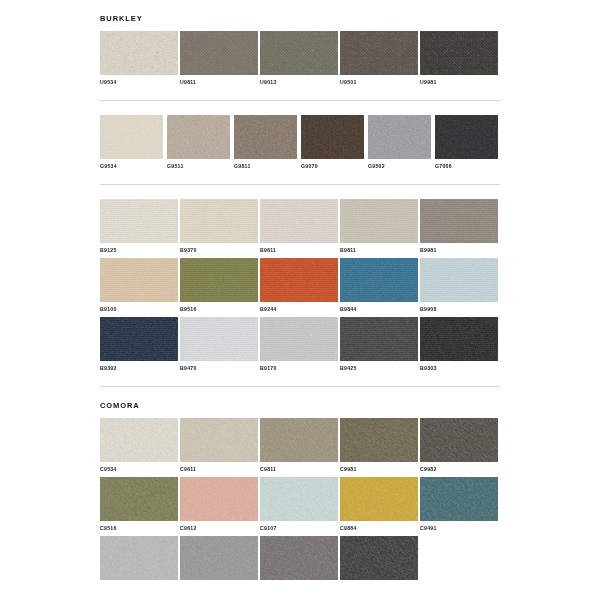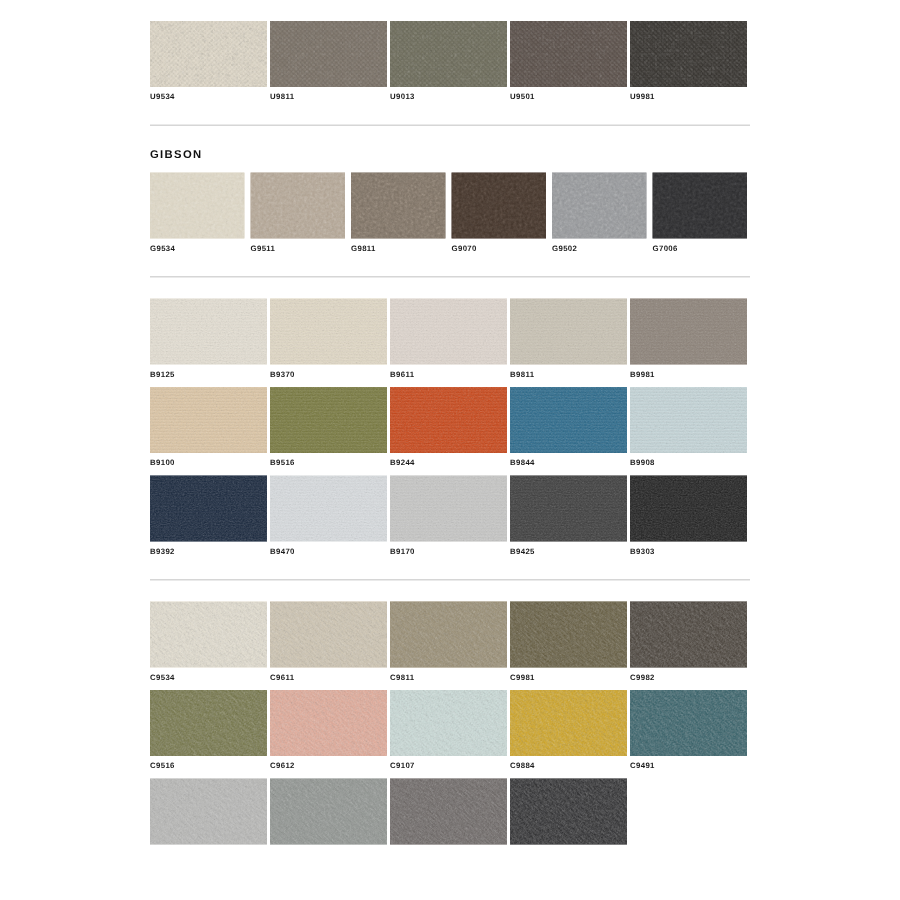--- a/index.html
+++ b/index.html
@@ -71,20 +71,21 @@
     line-height: 7px;
     white-space: nowrap;
   }
 </style>
 </head>
 <body>
 
 <div id="page">
   <div class="catalog">
       <div class="collection">
+        <div class="collection-title">BURKLEY</div>
         <div class="swatch-row">
           <div class="swatch-cell" style="width: 78px; margin-right: 2px;">
             <div class="swatch" style="width: 78px; height: 44px; background-color: rgb(222, 215, 200);">
               <svg class="grain" width="78" height="44" viewBox="0 0 78 44" preserveAspectRatio="none" xmlns="http://www.w3.org/2000/svg">
                 <defs>
                   <filter id="ftx1">
                     <feTurbulence type="turbulence" baseFrequency="0.42" numOctaves="3" seed="31"></feTurbulence>
                     <feColorMatrix type="saturate" values="0"></feColorMatrix>
                   </filter>
                   <pattern id="ptx1" width="3" height="3" patternUnits="userSpaceOnUse">
@@ -171,454 +172,454 @@
                     <path d="M0 0 L3 3" stroke="rgb(104,101,97)" stroke-width="1" opacity="0.30"></path>
                     <path d="M3 0 L0 3" stroke="rgb(44,41,37)" stroke-width="1" opacity="0.22"></path>
                   </pattern>
                 </defs>
                 <rect width="78" height="44" fill="#3a3733"></rect>
                 <rect width="78" height="44" fill="url(#ptx5)"></rect>
                 <rect width="78" height="44" filter="url(#ftx5)" opacity="0.30"></rect>
               </svg>
             </div>
             <div class="swatch-code">U9981</div>
-          </div>
-        </div>
-      </div>
-      <div class="divider" style="background: rgb(214, 214, 214);"></div>
-      <div class="collection">
-        <div class="collection-title">GIBSON</div>
-        <div class="swatch-row">
-          <div class="swatch-cell" style="width: 63px; margin-right: 4px;">
-            <div class="swatch" style="width: 63px; height: 44px; background-color: rgb(222, 215, 197);">
-              <svg class="grain" width="63" height="44" viewBox="0 0 63 44" preserveAspectRatio="none" xmlns="http://www.w3.org/2000/svg">
-                <defs>
-                  <filter id="ftx6">
-                    <feTurbulence type="fractalNoise" baseFrequency="0.55" numOctaves="3" seed="42"></feTurbulence>
-                    <feColorMatrix type="saturate" values="0"></feColorMatrix>
-                    <feComponentTransfer>
-                      <feFuncA type="linear" slope="0.55" intercept="0"></feFuncA>
-                    </feComponentTransfer>
-                  </filter>
-                </defs>
-                <rect width="63" height="44" fill="#ded7c5"></rect>
-                <rect width="63" height="44" filter="url(#ftx6)" opacity="0.55" style="mix-blend-mode:overlay"></rect>
-                <rect width="63" height="44" filter="url(#ftx6)" opacity="0.30"></rect>
-              </svg>
-            </div>
-            <div class="swatch-code">G9534</div>
-          </div>
-          <div class="swatch-cell" style="width: 63px; margin-right: 4px;">
-            <div class="swatch" style="width: 63px; height: 44px; background-color: rgb(179, 165, 148);">
-              <svg class="grain" width="63" height="44" viewBox="0 0 63 44" preserveAspectRatio="none" xmlns="http://www.w3.org/2000/svg">
-                <defs>
-                  <filter id="ftx7">
-                    <feTurbulence type="fractalNoise" baseFrequency="0.55" numOctaves="3" seed="49"></feTurbulence>
-                    <feColorMatrix type="saturate" values="0"></feColorMatrix>
-                    <feComponentTransfer>
-                      <feFuncA type="linear" slope="0.55" intercept="0"></feFuncA>
-                    </feComponentTransfer>
-                  </filter>
-                </defs>
-                <rect width="63" height="44" fill="#b3a594"></rect>
-                <rect width="63" height="44" filter="url(#ftx7)" opacity="0.55" style="mix-blend-mode:overlay"></rect>
-                <rect width="63" height="44" filter="url(#ftx7)" opacity="0.30"></rect>
-              </svg>
-            </div>
-            <div class="swatch-code">G9511</div>
-          </div>
-          <div class="swatch-cell" style="width: 63px; margin-right: 4px;">
-            <div class="swatch" style="width: 63px; height: 44px; background-color: rgb(125, 113, 100);">
-              <svg class="grain" width="63" height="44" viewBox="0 0 63 44" preserveAspectRatio="none" xmlns="http://www.w3.org/2000/svg">
-                <defs>
-                  <filter id="ftx8">
-                    <feTurbulence type="fractalNoise" baseFrequency="0.55" numOctaves="3" seed="56"></feTurbulence>
-                    <feColorMatrix type="saturate" values="0"></feColorMatrix>
-                    <feComponentTransfer>
-                      <feFuncA type="linear" slope="0.55" intercept="0"></feFuncA>
-                    </feComponentTransfer>
-                  </filter>
-                </defs>
-                <rect width="63" height="44" fill="#7d7164"></rect>
-                <rect width="63" height="44" filter="url(#ftx8)" opacity="0.55" style="mix-blend-mode:overlay"></rect>
-                <rect width="63" height="44" filter="url(#ftx8)" opacity="0.30"></rect>
-              </svg>
-            </div>
-            <div class="swatch-code">G9811</div>
-          </div>
-          <div class="swatch-cell" style="width: 63px; margin-right: 4px;">
-            <div class="swatch" style="width: 63px; height: 44px; background-color: rgb(67, 52, 42);">
-              <svg class="grain" width="63" height="44" viewBox="0 0 63 44" preserveAspectRatio="none" xmlns="http://www.w3.org/2000/svg">
-                <defs>
-                  <filter id="ftx9">
-                    <feTurbulence type="fractalNoise" baseFrequency="0.55" numOctaves="3" seed="63"></feTurbulence>
-                    <feColorMatrix type="saturate" values="0"></feColorMatrix>
-                    <feComponentTransfer>
-                      <feFuncA type="linear" slope="0.55" intercept="0"></feFuncA>
-                    </feComponentTransfer>
-                  </filter>
-                </defs>
-                <rect width="63" height="44" fill="#43342a"></rect>
-                <rect width="63" height="44" filter="url(#ftx9)" opacity="0.55" style="mix-blend-mode:overlay"></rect>
-                <rect width="63" height="44" filter="url(#ftx9)" opacity="0.30"></rect>
-              </svg>
-            </div>
-            <div class="swatch-code">G9070</div>
-          </div>
-          <div class="swatch-cell" style="width: 63px; margin-right: 4px;">
-            <div class="swatch" style="width: 63px; height: 44px; background-color: rgb(148, 150, 153);">
-              <svg class="grain" width="63" height="44" viewBox="0 0 63 44" preserveAspectRatio="none" xmlns="http://www.w3.org/2000/svg">
-                <defs>
-                  <filter id="ftx10">
-                    <feTurbulence type="fractalNoise" baseFrequency="0.55" numOctaves="3" seed="70"></feTurbulence>
-                    <feColorMatrix type="saturate" values="0"></feColorMatrix>
-                    <feComponentTransfer>
-                      <feFuncA type="linear" slope="0.55" intercept="0"></feFuncA>
-                    </feComponentTransfer>
-                  </filter>
-                </defs>
-                <rect width="63" height="44" fill="#949699"></rect>
-                <rect width="63" height="44" filter="url(#ftx10)" opacity="0.55" style="mix-blend-mode:overlay"></rect>
-                <rect width="63" height="44" filter="url(#ftx10)" opacity="0.30"></rect>
-              </svg>
-            </div>
-            <div class="swatch-code">G9502</div>
-          </div>
-          <div class="swatch-cell" style="width: 63px; margin-right: 0px;">
-            <div class="swatch" style="width: 63px; height: 44px; background-color: rgb(42, 42, 44);">
-              <svg class="grain" width="63" height="44" viewBox="0 0 63 44" preserveAspectRatio="none" xmlns="http://www.w3.org/2000/svg">
-                <defs>
-                  <filter id="ftx11">
-                    <feTurbulence type="fractalNoise" baseFrequency="0.55" numOctaves="3" seed="77"></feTurbulence>
-                    <feColorMatrix type="saturate" values="0"></feColorMatrix>
-                    <feComponentTransfer>
-                      <feFuncA type="linear" slope="0.55" intercept="0"></feFuncA>
-                    </feComponentTransfer>
-                  </filter>
-                </defs>
-                <rect width="63" height="44" fill="#2a2a2c"></rect>
-                <rect width="63" height="44" filter="url(#ftx11)" opacity="0.55" style="mix-blend-mode:overlay"></rect>
-                <rect width="63" height="44" filter="url(#ftx11)" opacity="0.30"></rect>
-              </svg>
-            </div>
-            <div class="swatch-code">G7006</div>
           </div>
         </div>
       </div>
       <div class="divider" style="background: rgb(214, 214, 214);"></div>
       <div class="collection">
         <div class="swatch-row">
-          <div class="swatch-cell" style="width: 78px; margin-right: 2px;">
-            <div class="swatch" style="width: 78px; height: 44px; background-color: rgb(230, 224, 212);">
-              <svg class="grain" width="78" height="44" viewBox="0 0 78 44" preserveAspectRatio="none" xmlns="http://www.w3.org/2000/svg">
-                <defs>
-                  <filter id="ftx12">
-                    <feTurbulence type="fractalNoise" baseFrequency="0.9 1.4" numOctaves="4" seed="156"></feTurbulence>
-                    <feColorMatrix type="saturate" values="0"></feColorMatrix>
-                  </filter>
-                  <pattern id="ptx12" width="2" height="2" patternUnits="userSpaceOnUse">
-                    <rect width="2" height="1" fill="rgb(250,244,232)" opacity="0.16"></rect>
-                    <rect y="1" width="2" height="1" fill="rgb(200,194,182)" opacity="0.16"></rect>
-                  </pattern>
-                </defs>
-                <rect width="78" height="44" fill="#e6e0d4"></rect>
-                <rect width="78" height="44" fill="url(#ptx12)"></rect>
-                <rect width="78" height="44" filter="url(#ftx12)" opacity="0.28"></rect>
-              </svg>
-            </div>
-            <div class="swatch-code">B9125</div>
-          </div>
-          <div class="swatch-cell" style="width: 78px; margin-right: 2px;">
-            <div class="swatch" style="width: 78px; height: 44px; background-color: rgb(226, 218, 198);">
-              <svg class="grain" width="78" height="44" viewBox="0 0 78 44" preserveAspectRatio="none" xmlns="http://www.w3.org/2000/svg">
-                <defs>
-                  <filter id="ftx13">
-                    <feTurbulence type="fractalNoise" baseFrequency="0.9 1.4" numOctaves="4" seed="169"></feTurbulence>
-                    <feColorMatrix type="saturate" values="0"></feColorMatrix>
-                  </filter>
-                  <pattern id="ptx13" width="2" height="2" patternUnits="userSpaceOnUse">
-                    <rect width="2" height="1" fill="rgb(246,238,218)" opacity="0.16"></rect>
-                    <rect y="1" width="2" height="1" fill="rgb(196,188,168)" opacity="0.16"></rect>
-                  </pattern>
-                </defs>
-                <rect width="78" height="44" fill="#e2dac6"></rect>
-                <rect width="78" height="44" fill="url(#ptx13)"></rect>
-                <rect width="78" height="44" filter="url(#ftx13)" opacity="0.28"></rect>
-              </svg>
-            </div>
-            <div class="swatch-code">B9370</div>
-          </div>
-          <div class="swatch-cell" style="width: 78px; margin-right: 2px;">
-            <div class="swatch" style="width: 78px; height: 44px; background-color: rgb(224, 215, 207);">
-              <svg class="grain" width="78" height="44" viewBox="0 0 78 44" preserveAspectRatio="none" xmlns="http://www.w3.org/2000/svg">
-                <defs>
-                  <filter id="ftx14">
-                    <feTurbulence type="fractalNoise" baseFrequency="0.9 1.4" numOctaves="4" seed="182"></feTurbulence>
-                    <feColorMatrix type="saturate" values="0"></feColorMatrix>
-                  </filter>
-                  <pattern id="ptx14" width="2" height="2" patternUnits="userSpaceOnUse">
-                    <rect width="2" height="1" fill="rgb(244,235,227)" opacity="0.16"></rect>
-                    <rect y="1" width="2" height="1" fill="rgb(194,185,177)" opacity="0.16"></rect>
-                  </pattern>
-                </defs>
-                <rect width="78" height="44" fill="#e0d7cf"></rect>
-                <rect width="78" height="44" fill="url(#ptx14)"></rect>
-                <rect width="78" height="44" filter="url(#ftx14)" opacity="0.28"></rect>
-              </svg>
-            </div>
-            <div class="swatch-code">B9611</div>
-          </div>
-          <div class="swatch-cell" style="width: 78px; margin-right: 2px;">
-            <div class="swatch" style="width: 78px; height: 44px; background-color: rgb(203, 196, 182);">
-              <svg class="grain" width="78" height="44" viewBox="0 0 78 44" preserveAspectRatio="none" xmlns="http://www.w3.org/2000/svg">
-                <defs>
-                  <filter id="ftx15">
-                    <feTurbulence type="fractalNoise" baseFrequency="0.9 1.4" numOctaves="4" seed="195"></feTurbulence>
-                    <feColorMatrix type="saturate" values="0"></feColorMatrix>
-                  </filter>
-                  <pattern id="ptx15" width="2" height="2" patternUnits="userSpaceOnUse">
-                    <rect width="2" height="1" fill="rgb(223,216,202)" opacity="0.16"></rect>
-                    <rect y="1" width="2" height="1" fill="rgb(173,166,152)" opacity="0.16"></rect>
-                  </pattern>
-                </defs>
-                <rect width="78" height="44" fill="#cbc4b6"></rect>
-                <rect width="78" height="44" fill="url(#ptx15)"></rect>
-                <rect width="78" height="44" filter="url(#ftx15)" opacity="0.28"></rect>
-              </svg>
-            </div>
-            <div class="swatch-code">B9811</div>
-          </div>
-          <div class="swatch-cell" style="width: 78px; margin-right: 0px;">
-            <div class="swatch" style="width: 78px; height: 44px; background-color: rgb(141, 130, 121);">
-              <svg class="grain" width="78" height="44" viewBox="0 0 78 44" preserveAspectRatio="none" xmlns="http://www.w3.org/2000/svg">
-                <defs>
-                  <filter id="ftx16">
-                    <feTurbulence type="fractalNoise" baseFrequency="0.9 1.4" numOctaves="4" seed="208"></feTurbulence>
-                    <feColorMatrix type="saturate" values="0"></feColorMatrix>
-                  </filter>
-                  <pattern id="ptx16" width="2" height="2" patternUnits="userSpaceOnUse">
-                    <rect width="2" height="1" fill="rgb(171,160,151)" opacity="0.16"></rect>
-                    <rect y="1" width="2" height="1" fill="rgb(115,104,95)" opacity="0.16"></rect>
-                  </pattern>
-                </defs>
-                <rect width="78" height="44" fill="#8d8279"></rect>
-                <rect width="78" height="44" fill="url(#ptx16)"></rect>
-                <rect width="78" height="44" filter="url(#ftx16)" opacity="0.28"></rect>
-              </svg>
-            </div>
-            <div class="swatch-code">B9981</div>
-          </div>
-        </div>
-        <div class="swatch-row">
-          <div class="swatch-cell" style="width: 78px; margin-right: 2px;">
-            <div class="swatch" style="width: 78px; height: 44px; background-color: rgb(221, 198, 166);">
-              <svg class="grain" width="78" height="44" viewBox="0 0 78 44" preserveAspectRatio="none" xmlns="http://www.w3.org/2000/svg">
-                <defs>
-                  <filter id="ftx17">
-                    <feTurbulence type="fractalNoise" baseFrequency="0.9 1.4" numOctaves="4" seed="221"></feTurbulence>
-                    <feColorMatrix type="saturate" values="0"></feColorMatrix>
-                  </filter>
-                  <pattern id="ptx17" width="2" height="2" patternUnits="userSpaceOnUse">
-                    <rect width="2" height="1" fill="rgb(241,218,186)" opacity="0.16"></rect>
-                    <rect y="1" width="2" height="1" fill="rgb(191,168,136)" opacity="0.16"></rect>
-                  </pattern>
-                </defs>
-                <rect width="78" height="44" fill="#ddc6a6"></rect>
-                <rect width="78" height="44" fill="url(#ptx17)"></rect>
-                <rect width="78" height="44" filter="url(#ftx17)" opacity="0.28"></rect>
-              </svg>
-            </div>
-            <div class="swatch-code">B9100</div>
-          </div>
-          <div class="swatch-cell" style="width: 78px; margin-right: 2px;">
-            <div class="swatch" style="width: 78px; height: 44px; background-color: rgb(120, 121, 63);">
-              <svg class="grain" width="78" height="44" viewBox="0 0 78 44" preserveAspectRatio="none" xmlns="http://www.w3.org/2000/svg">
-                <defs>
-                  <filter id="ftx18">
-                    <feTurbulence type="fractalNoise" baseFrequency="0.9 1.4" numOctaves="4" seed="234"></feTurbulence>
-                    <feColorMatrix type="saturate" values="0"></feColorMatrix>
-                  </filter>
-                  <pattern id="ptx18" width="2" height="2" patternUnits="userSpaceOnUse">
-                    <rect width="2" height="1" fill="rgb(150,151,93)" opacity="0.16"></rect>
-                    <rect y="1" width="2" height="1" fill="rgb(94,95,37)" opacity="0.16"></rect>
-                  </pattern>
-                </defs>
-                <rect width="78" height="44" fill="#78793f"></rect>
-                <rect width="78" height="44" fill="url(#ptx18)"></rect>
-                <rect width="78" height="44" filter="url(#ftx18)" opacity="0.28"></rect>
-              </svg>
-            </div>
-            <div class="swatch-code">B9516</div>
-          </div>
-          <div class="swatch-cell" style="width: 78px; margin-right: 2px;">
-            <div class="swatch" style="width: 78px; height: 44px; background-color: rgb(200, 72, 26);">
-              <svg class="grain" width="78" height="44" viewBox="0 0 78 44" preserveAspectRatio="none" xmlns="http://www.w3.org/2000/svg">
-                <defs>
-                  <filter id="ftx19">
-                    <feTurbulence type="fractalNoise" baseFrequency="0.9 1.4" numOctaves="4" seed="247"></feTurbulence>
-                    <feColorMatrix type="saturate" values="0"></feColorMatrix>
-                  </filter>
-                  <pattern id="ptx19" width="2" height="2" patternUnits="userSpaceOnUse">
-                    <rect width="2" height="1" fill="rgb(230,102,56)" opacity="0.16"></rect>
-                    <rect y="1" width="2" height="1" fill="rgb(174,46,0)" opacity="0.16"></rect>
-                  </pattern>
-                </defs>
-                <rect width="78" height="44" fill="#c8481a"></rect>
-                <rect width="78" height="44" fill="url(#ptx19)"></rect>
-                <rect width="78" height="44" filter="url(#ftx19)" opacity="0.28"></rect>
-              </svg>
-            </div>
-            <div class="swatch-code">B9244</div>
-          </div>
-          <div class="swatch-cell" style="width: 78px; margin-right: 2px;">
-            <div class="swatch" style="width: 78px; height: 44px; background-color: rgb(43, 106, 140);">
-              <svg class="grain" width="78" height="44" viewBox="0 0 78 44" preserveAspectRatio="none" xmlns="http://www.w3.org/2000/svg">
-                <defs>
-                  <filter id="ftx20">
-                    <feTurbulence type="fractalNoise" baseFrequency="0.9 1.4" numOctaves="4" seed="260"></feTurbulence>
-                    <feColorMatrix type="saturate" values="0"></feColorMatrix>
-                  </filter>
-                  <pattern id="ptx20" width="2" height="2" patternUnits="userSpaceOnUse">
-                    <rect width="2" height="1" fill="rgb(73,136,170)" opacity="0.16"></rect>
-                    <rect y="1" width="2" height="1" fill="rgb(17,80,114)" opacity="0.16"></rect>
-                  </pattern>
-                </defs>
-                <rect width="78" height="44" fill="#2b6a8c"></rect>
-                <rect width="78" height="44" fill="url(#ptx20)"></rect>
-                <rect width="78" height="44" filter="url(#ftx20)" opacity="0.28"></rect>
-              </svg>
-            </div>
-            <div class="swatch-code">B9844</div>
-          </div>
-          <div class="swatch-cell" style="width: 78px; margin-right: 0px;">
-            <div class="swatch" style="width: 78px; height: 44px; background-color: rgb(197, 214, 217);">
-              <svg class="grain" width="78" height="44" viewBox="0 0 78 44" preserveAspectRatio="none" xmlns="http://www.w3.org/2000/svg">
-                <defs>
-                  <filter id="ftx21">
-                    <feTurbulence type="fractalNoise" baseFrequency="0.9 1.4" numOctaves="4" seed="273"></feTurbulence>
-                    <feColorMatrix type="saturate" values="0"></feColorMatrix>
-                  </filter>
-                  <pattern id="ptx21" width="2" height="2" patternUnits="userSpaceOnUse">
-                    <rect width="2" height="1" fill="rgb(217,234,237)" opacity="0.16"></rect>
-                    <rect y="1" width="2" height="1" fill="rgb(167,184,187)" opacity="0.16"></rect>
-                  </pattern>
-                </defs>
-                <rect width="78" height="44" fill="#c5d6d9"></rect>
-                <rect width="78" height="44" fill="url(#ptx21)"></rect>
-                <rect width="78" height="44" filter="url(#ftx21)" opacity="0.28"></rect>
-              </svg>
-            </div>
-            <div class="swatch-code">B9908</div>
-          </div>
-        </div>
-        <div class="swatch-row">
-          <div class="swatch-cell" style="width: 78px; margin-right: 2px;">
-            <div class="swatch" style="width: 78px; height: 44px; background-color: rgb(23, 38, 59);">
-              <svg class="grain" width="78" height="44" viewBox="0 0 78 44" preserveAspectRatio="none" xmlns="http://www.w3.org/2000/svg">
-                <defs>
-                  <filter id="ftx22">
-                    <feTurbulence type="fractalNoise" baseFrequency="0.9 1.4" numOctaves="4" seed="286"></feTurbulence>
-                    <feColorMatrix type="saturate" values="0"></feColorMatrix>
-                  </filter>
-                  <pattern id="ptx22" width="2" height="2" patternUnits="userSpaceOnUse">
-                    <rect width="2" height="1" fill="rgb(69,84,105)" opacity="0.16"></rect>
-                    <rect y="1" width="2" height="1" fill="rgb(9,24,45)" opacity="0.16"></rect>
-                  </pattern>
-                </defs>
-                <rect width="78" height="44" fill="#17263b"></rect>
-                <rect width="78" height="44" fill="url(#ptx22)"></rect>
-                <rect width="78" height="44" filter="url(#ftx22)" opacity="0.28"></rect>
-              </svg>
-            </div>
-            <div class="swatch-code">B9392</div>
-          </div>
-          <div class="swatch-cell" style="width: 78px; margin-right: 2px;">
-            <div class="swatch" style="width: 78px; height: 44px; background-color: rgb(218, 221, 224);">
-              <svg class="grain" width="78" height="44" viewBox="0 0 78 44" preserveAspectRatio="none" xmlns="http://www.w3.org/2000/svg">
-                <defs>
-                  <filter id="ftx23">
-                    <feTurbulence type="fractalNoise" baseFrequency="0.9 1.4" numOctaves="4" seed="299"></feTurbulence>
-                    <feColorMatrix type="saturate" values="0"></feColorMatrix>
-                  </filter>
-                  <pattern id="ptx23" width="2" height="2" patternUnits="userSpaceOnUse">
-                    <rect width="2" height="1" fill="rgb(238,241,244)" opacity="0.16"></rect>
-                    <rect y="1" width="2" height="1" fill="rgb(188,191,194)" opacity="0.16"></rect>
-                  </pattern>
-                </defs>
-                <rect width="78" height="44" fill="#dadde0"></rect>
-                <rect width="78" height="44" fill="url(#ptx23)"></rect>
-                <rect width="78" height="44" filter="url(#ftx23)" opacity="0.28"></rect>
-              </svg>
-            </div>
-            <div class="swatch-code">B9470</div>
-          </div>
-          <div class="swatch-cell" style="width: 78px; margin-right: 2px;">
-            <div class="swatch" style="width: 78px; height: 44px; background-color: rgb(200, 200, 198);">
-              <svg class="grain" width="78" height="44" viewBox="0 0 78 44" preserveAspectRatio="none" xmlns="http://www.w3.org/2000/svg">
-                <defs>
-                  <filter id="ftx24">
-                    <feTurbulence type="fractalNoise" baseFrequency="0.9 1.4" numOctaves="4" seed="312"></feTurbulence>
-                    <feColorMatrix type="saturate" values="0"></feColorMatrix>
-                  </filter>
-                  <pattern id="ptx24" width="2" height="2" patternUnits="userSpaceOnUse">
-                    <rect width="2" height="1" fill="rgb(220,220,218)" opacity="0.16"></rect>
-                    <rect y="1" width="2" height="1" fill="rgb(170,170,168)" opacity="0.16"></rect>
-                  </pattern>
-                </defs>
-                <rect width="78" height="44" fill="#c8c8c6"></rect>
-                <rect width="78" height="44" fill="url(#ptx24)"></rect>
-                <rect width="78" height="44" filter="url(#ftx24)" opacity="0.28"></rect>
-              </svg>
-            </div>
-            <div class="swatch-code">B9170</div>
-          </div>
-          <div class="swatch-cell" style="width: 78px; margin-right: 2px;">
-            <div class="swatch" style="width: 78px; height: 44px; background-color: rgb(59, 59, 59);">
-              <svg class="grain" width="78" height="44" viewBox="0 0 78 44" preserveAspectRatio="none" xmlns="http://www.w3.org/2000/svg">
-                <defs>
-                  <filter id="ftx25">
-                    <feTurbulence type="fractalNoise" baseFrequency="0.9 1.4" numOctaves="4" seed="325"></feTurbulence>
-                    <feColorMatrix type="saturate" values="0"></feColorMatrix>
-                  </filter>
-                  <pattern id="ptx25" width="2" height="2" patternUnits="userSpaceOnUse">
-                    <rect width="2" height="1" fill="rgb(105,105,105)" opacity="0.16"></rect>
-                    <rect y="1" width="2" height="1" fill="rgb(45,45,45)" opacity="0.16"></rect>
-                  </pattern>
-                </defs>
-                <rect width="78" height="44" fill="#3b3b3b"></rect>
-                <rect width="78" height="44" fill="url(#ptx25)"></rect>
-                <rect width="78" height="44" filter="url(#ftx25)" opacity="0.28"></rect>
-              </svg>
-            </div>
-            <div class="swatch-code">B9425</div>
-          </div>
-          <div class="swatch-cell" style="width: 78px; margin-right: 0px;">
-            <div class="swatch" style="width: 78px; height: 44px; background-color: rgb(31, 31, 31);">
-              <svg class="grain" width="78" height="44" viewBox="0 0 78 44" preserveAspectRatio="none" xmlns="http://www.w3.org/2000/svg">
-                <defs>
-                  <filter id="ftx26">
-                    <feTurbulence type="fractalNoise" baseFrequency="0.9 1.4" numOctaves="4" seed="338"></feTurbulence>
-                    <feColorMatrix type="saturate" values="0"></feColorMatrix>
-                  </filter>
-                  <pattern id="ptx26" width="2" height="2" patternUnits="userSpaceOnUse">
-                    <rect width="2" height="1" fill="rgb(77,77,77)" opacity="0.16"></rect>
-                    <rect y="1" width="2" height="1" fill="rgb(17,17,17)" opacity="0.16"></rect>
-                  </pattern>
-                </defs>
-                <rect width="78" height="44" fill="#1f1f1f"></rect>
-                <rect width="78" height="44" fill="url(#ptx26)"></rect>
-                <rect width="78" height="44" filter="url(#ftx26)" opacity="0.28"></rect>
-              </svg>
-            </div>
-            <div class="swatch-code">B9303</div>
+          <div class="swatch-cell" style="width: 63px; margin-right: 4px;">
+            <div class="swatch" style="width: 63px; height: 44px; background-color: rgb(222, 215, 197);">
+              <svg class="grain" width="63" height="44" viewBox="0 0 63 44" preserveAspectRatio="none" xmlns="http://www.w3.org/2000/svg">
+                <defs>
+                  <filter id="ftx6">
+                    <feTurbulence type="fractalNoise" baseFrequency="0.55" numOctaves="3" seed="42"></feTurbulence>
+                    <feColorMatrix type="saturate" values="0"></feColorMatrix>
+                    <feComponentTransfer>
+                      <feFuncA type="linear" slope="0.55" intercept="0"></feFuncA>
+                    </feComponentTransfer>
+                  </filter>
+                </defs>
+                <rect width="63" height="44" fill="#ded7c5"></rect>
+                <rect width="63" height="44" filter="url(#ftx6)" opacity="0.55" style="mix-blend-mode:overlay"></rect>
+                <rect width="63" height="44" filter="url(#ftx6)" opacity="0.30"></rect>
+              </svg>
+            </div>
+            <div class="swatch-code">G9534</div>
+          </div>
+          <div class="swatch-cell" style="width: 63px; margin-right: 4px;">
+            <div class="swatch" style="width: 63px; height: 44px; background-color: rgb(179, 165, 148);">
+              <svg class="grain" width="63" height="44" viewBox="0 0 63 44" preserveAspectRatio="none" xmlns="http://www.w3.org/2000/svg">
+                <defs>
+                  <filter id="ftx7">
+                    <feTurbulence type="fractalNoise" baseFrequency="0.55" numOctaves="3" seed="49"></feTurbulence>
+                    <feColorMatrix type="saturate" values="0"></feColorMatrix>
+                    <feComponentTransfer>
+                      <feFuncA type="linear" slope="0.55" intercept="0"></feFuncA>
+                    </feComponentTransfer>
+                  </filter>
+                </defs>
+                <rect width="63" height="44" fill="#b3a594"></rect>
+                <rect width="63" height="44" filter="url(#ftx7)" opacity="0.55" style="mix-blend-mode:overlay"></rect>
+                <rect width="63" height="44" filter="url(#ftx7)" opacity="0.30"></rect>
+              </svg>
+            </div>
+            <div class="swatch-code">G9511</div>
+          </div>
+          <div class="swatch-cell" style="width: 63px; margin-right: 4px;">
+            <div class="swatch" style="width: 63px; height: 44px; background-color: rgb(125, 113, 100);">
+              <svg class="grain" width="63" height="44" viewBox="0 0 63 44" preserveAspectRatio="none" xmlns="http://www.w3.org/2000/svg">
+                <defs>
+                  <filter id="ftx8">
+                    <feTurbulence type="fractalNoise" baseFrequency="0.55" numOctaves="3" seed="56"></feTurbulence>
+                    <feColorMatrix type="saturate" values="0"></feColorMatrix>
+                    <feComponentTransfer>
+                      <feFuncA type="linear" slope="0.55" intercept="0"></feFuncA>
+                    </feComponentTransfer>
+                  </filter>
+                </defs>
+                <rect width="63" height="44" fill="#7d7164"></rect>
+                <rect width="63" height="44" filter="url(#ftx8)" opacity="0.55" style="mix-blend-mode:overlay"></rect>
+                <rect width="63" height="44" filter="url(#ftx8)" opacity="0.30"></rect>
+              </svg>
+            </div>
+            <div class="swatch-code">G9811</div>
+          </div>
+          <div class="swatch-cell" style="width: 63px; margin-right: 4px;">
+            <div class="swatch" style="width: 63px; height: 44px; background-color: rgb(67, 52, 42);">
+              <svg class="grain" width="63" height="44" viewBox="0 0 63 44" preserveAspectRatio="none" xmlns="http://www.w3.org/2000/svg">
+                <defs>
+                  <filter id="ftx9">
+                    <feTurbulence type="fractalNoise" baseFrequency="0.55" numOctaves="3" seed="63"></feTurbulence>
+                    <feColorMatrix type="saturate" values="0"></feColorMatrix>
+                    <feComponentTransfer>
+                      <feFuncA type="linear" slope="0.55" intercept="0"></feFuncA>
+                    </feComponentTransfer>
+                  </filter>
+                </defs>
+                <rect width="63" height="44" fill="#43342a"></rect>
+                <rect width="63" height="44" filter="url(#ftx9)" opacity="0.55" style="mix-blend-mode:overlay"></rect>
+                <rect width="63" height="44" filter="url(#ftx9)" opacity="0.30"></rect>
+              </svg>
+            </div>
+            <div class="swatch-code">G9070</div>
+          </div>
+          <div class="swatch-cell" style="width: 63px; margin-right: 4px;">
+            <div class="swatch" style="width: 63px; height: 44px; background-color: rgb(148, 150, 153);">
+              <svg class="grain" width="63" height="44" viewBox="0 0 63 44" preserveAspectRatio="none" xmlns="http://www.w3.org/2000/svg">
+                <defs>
+                  <filter id="ftx10">
+                    <feTurbulence type="fractalNoise" baseFrequency="0.55" numOctaves="3" seed="70"></feTurbulence>
+                    <feColorMatrix type="saturate" values="0"></feColorMatrix>
+                    <feComponentTransfer>
+                      <feFuncA type="linear" slope="0.55" intercept="0"></feFuncA>
+                    </feComponentTransfer>
+                  </filter>
+                </defs>
+                <rect width="63" height="44" fill="#949699"></rect>
+                <rect width="63" height="44" filter="url(#ftx10)" opacity="0.55" style="mix-blend-mode:overlay"></rect>
+                <rect width="63" height="44" filter="url(#ftx10)" opacity="0.30"></rect>
+              </svg>
+            </div>
+            <div class="swatch-code">G9502</div>
+          </div>
+          <div class="swatch-cell" style="width: 63px; margin-right: 0px;">
+            <div class="swatch" style="width: 63px; height: 44px; background-color: rgb(42, 42, 44);">
+              <svg class="grain" width="63" height="44" viewBox="0 0 63 44" preserveAspectRatio="none" xmlns="http://www.w3.org/2000/svg">
+                <defs>
+                  <filter id="ftx11">
+                    <feTurbulence type="fractalNoise" baseFrequency="0.55" numOctaves="3" seed="77"></feTurbulence>
+                    <feColorMatrix type="saturate" values="0"></feColorMatrix>
+                    <feComponentTransfer>
+                      <feFuncA type="linear" slope="0.55" intercept="0"></feFuncA>
+                    </feComponentTransfer>
+                  </filter>
+                </defs>
+                <rect width="63" height="44" fill="#2a2a2c"></rect>
+                <rect width="63" height="44" filter="url(#ftx11)" opacity="0.55" style="mix-blend-mode:overlay"></rect>
+                <rect width="63" height="44" filter="url(#ftx11)" opacity="0.30"></rect>
+              </svg>
+            </div>
+            <div class="swatch-code">G7006</div>
           </div>
         </div>
       </div>
       <div class="divider" style="background: rgb(214, 214, 214);"></div>
       <div class="collection">
+        <div class="swatch-row">
+          <div class="swatch-cell" style="width: 78px; margin-right: 2px;">
+            <div class="swatch" style="width: 78px; height: 44px; background-color: rgb(230, 224, 212);">
+              <svg class="grain" width="78" height="44" viewBox="0 0 78 44" preserveAspectRatio="none" xmlns="http://www.w3.org/2000/svg">
+                <defs>
+                  <filter id="ftx12">
+                    <feTurbulence type="fractalNoise" baseFrequency="0.9 1.4" numOctaves="4" seed="156"></feTurbulence>
+                    <feColorMatrix type="saturate" values="0"></feColorMatrix>
+                  </filter>
+                  <pattern id="ptx12" width="2" height="2" patternUnits="userSpaceOnUse">
+                    <rect width="2" height="1" fill="rgb(250,244,232)" opacity="0.16"></rect>
+                    <rect y="1" width="2" height="1" fill="rgb(200,194,182)" opacity="0.16"></rect>
+                  </pattern>
+                </defs>
+                <rect width="78" height="44" fill="#e6e0d4"></rect>
+                <rect width="78" height="44" fill="url(#ptx12)"></rect>
+                <rect width="78" height="44" filter="url(#ftx12)" opacity="0.28"></rect>
+              </svg>
+            </div>
+            <div class="swatch-code">B9125</div>
+          </div>
+          <div class="swatch-cell" style="width: 78px; margin-right: 2px;">
+            <div class="swatch" style="width: 78px; height: 44px; background-color: rgb(226, 218, 198);">
+              <svg class="grain" width="78" height="44" viewBox="0 0 78 44" preserveAspectRatio="none" xmlns="http://www.w3.org/2000/svg">
+                <defs>
+                  <filter id="ftx13">
+                    <feTurbulence type="fractalNoise" baseFrequency="0.9 1.4" numOctaves="4" seed="169"></feTurbulence>
+                    <feColorMatrix type="saturate" values="0"></feColorMatrix>
+                  </filter>
+                  <pattern id="ptx13" width="2" height="2" patternUnits="userSpaceOnUse">
+                    <rect width="2" height="1" fill="rgb(246,238,218)" opacity="0.16"></rect>
+                    <rect y="1" width="2" height="1" fill="rgb(196,188,168)" opacity="0.16"></rect>
+                  </pattern>
+                </defs>
+                <rect width="78" height="44" fill="#e2dac6"></rect>
+                <rect width="78" height="44" fill="url(#ptx13)"></rect>
+                <rect width="78" height="44" filter="url(#ftx13)" opacity="0.28"></rect>
+              </svg>
+            </div>
+            <div class="swatch-code">B9370</div>
+          </div>
+          <div class="swatch-cell" style="width: 78px; margin-right: 2px;">
+            <div class="swatch" style="width: 78px; height: 44px; background-color: rgb(224, 215, 207);">
+              <svg class="grain" width="78" height="44" viewBox="0 0 78 44" preserveAspectRatio="none" xmlns="http://www.w3.org/2000/svg">
+                <defs>
+                  <filter id="ftx14">
+                    <feTurbulence type="fractalNoise" baseFrequency="0.9 1.4" numOctaves="4" seed="182"></feTurbulence>
+                    <feColorMatrix type="saturate" values="0"></feColorMatrix>
+                  </filter>
+                  <pattern id="ptx14" width="2" height="2" patternUnits="userSpaceOnUse">
+                    <rect width="2" height="1" fill="rgb(244,235,227)" opacity="0.16"></rect>
+                    <rect y="1" width="2" height="1" fill="rgb(194,185,177)" opacity="0.16"></rect>
+                  </pattern>
+                </defs>
+                <rect width="78" height="44" fill="#e0d7cf"></rect>
+                <rect width="78" height="44" fill="url(#ptx14)"></rect>
+                <rect width="78" height="44" filter="url(#ftx14)" opacity="0.28"></rect>
+              </svg>
+            </div>
+            <div class="swatch-code">B9611</div>
+          </div>
+          <div class="swatch-cell" style="width: 78px; margin-right: 2px;">
+            <div class="swatch" style="width: 78px; height: 44px; background-color: rgb(203, 196, 182);">
+              <svg class="grain" width="78" height="44" viewBox="0 0 78 44" preserveAspectRatio="none" xmlns="http://www.w3.org/2000/svg">
+                <defs>
+                  <filter id="ftx15">
+                    <feTurbulence type="fractalNoise" baseFrequency="0.9 1.4" numOctaves="4" seed="195"></feTurbulence>
+                    <feColorMatrix type="saturate" values="0"></feColorMatrix>
+                  </filter>
+                  <pattern id="ptx15" width="2" height="2" patternUnits="userSpaceOnUse">
+                    <rect width="2" height="1" fill="rgb(223,216,202)" opacity="0.16"></rect>
+                    <rect y="1" width="2" height="1" fill="rgb(173,166,152)" opacity="0.16"></rect>
+                  </pattern>
+                </defs>
+                <rect width="78" height="44" fill="#cbc4b6"></rect>
+                <rect width="78" height="44" fill="url(#ptx15)"></rect>
+                <rect width="78" height="44" filter="url(#ftx15)" opacity="0.28"></rect>
+              </svg>
+            </div>
+            <div class="swatch-code">B9811</div>
+          </div>
+          <div class="swatch-cell" style="width: 78px; margin-right: 0px;">
+            <div class="swatch" style="width: 78px; height: 44px; background-color: rgb(141, 130, 121);">
+              <svg class="grain" width="78" height="44" viewBox="0 0 78 44" preserveAspectRatio="none" xmlns="http://www.w3.org/2000/svg">
+                <defs>
+                  <filter id="ftx16">
+                    <feTurbulence type="fractalNoise" baseFrequency="0.9 1.4" numOctaves="4" seed="208"></feTurbulence>
+                    <feColorMatrix type="saturate" values="0"></feColorMatrix>
+                  </filter>
+                  <pattern id="ptx16" width="2" height="2" patternUnits="userSpaceOnUse">
+                    <rect width="2" height="1" fill="rgb(171,160,151)" opacity="0.16"></rect>
+                    <rect y="1" width="2" height="1" fill="rgb(115,104,95)" opacity="0.16"></rect>
+                  </pattern>
+                </defs>
+                <rect width="78" height="44" fill="#8d8279"></rect>
+                <rect width="78" height="44" fill="url(#ptx16)"></rect>
+                <rect width="78" height="44" filter="url(#ftx16)" opacity="0.28"></rect>
+              </svg>
+            </div>
+            <div class="swatch-code">B9981</div>
+          </div>
+        </div>
+        <div class="swatch-row">
+          <div class="swatch-cell" style="width: 78px; margin-right: 2px;">
+            <div class="swatch" style="width: 78px; height: 44px; background-color: rgb(221, 198, 166);">
+              <svg class="grain" width="78" height="44" viewBox="0 0 78 44" preserveAspectRatio="none" xmlns="http://www.w3.org/2000/svg">
+                <defs>
+                  <filter id="ftx17">
+                    <feTurbulence type="fractalNoise" baseFrequency="0.9 1.4" numOctaves="4" seed="221"></feTurbulence>
+                    <feColorMatrix type="saturate" values="0"></feColorMatrix>
+                  </filter>
+                  <pattern id="ptx17" width="2" height="2" patternUnits="userSpaceOnUse">
+                    <rect width="2" height="1" fill="rgb(241,218,186)" opacity="0.16"></rect>
+                    <rect y="1" width="2" height="1" fill="rgb(191,168,136)" opacity="0.16"></rect>
+                  </pattern>
+                </defs>
+                <rect width="78" height="44" fill="#ddc6a6"></rect>
+                <rect width="78" height="44" fill="url(#ptx17)"></rect>
+                <rect width="78" height="44" filter="url(#ftx17)" opacity="0.28"></rect>
+              </svg>
+            </div>
+            <div class="swatch-code">B9100</div>
+          </div>
+          <div class="swatch-cell" style="width: 78px; margin-right: 2px;">
+            <div class="swatch" style="width: 78px; height: 44px; background-color: rgb(120, 121, 63);">
+              <svg class="grain" width="78" height="44" viewBox="0 0 78 44" preserveAspectRatio="none" xmlns="http://www.w3.org/2000/svg">
+                <defs>
+                  <filter id="ftx18">
+                    <feTurbulence type="fractalNoise" baseFrequency="0.9 1.4" numOctaves="4" seed="234"></feTurbulence>
+                    <feColorMatrix type="saturate" values="0"></feColorMatrix>
+                  </filter>
+                  <pattern id="ptx18" width="2" height="2" patternUnits="userSpaceOnUse">
+                    <rect width="2" height="1" fill="rgb(150,151,93)" opacity="0.16"></rect>
+                    <rect y="1" width="2" height="1" fill="rgb(94,95,37)" opacity="0.16"></rect>
+                  </pattern>
+                </defs>
+                <rect width="78" height="44" fill="#78793f"></rect>
+                <rect width="78" height="44" fill="url(#ptx18)"></rect>
+                <rect width="78" height="44" filter="url(#ftx18)" opacity="0.28"></rect>
+              </svg>
+            </div>
+            <div class="swatch-code">B9516</div>
+          </div>
+          <div class="swatch-cell" style="width: 78px; margin-right: 2px;">
+            <div class="swatch" style="width: 78px; height: 44px; background-color: rgb(200, 72, 26);">
+              <svg class="grain" width="78" height="44" viewBox="0 0 78 44" preserveAspectRatio="none" xmlns="http://www.w3.org/2000/svg">
+                <defs>
+                  <filter id="ftx19">
+                    <feTurbulence type="fractalNoise" baseFrequency="0.9 1.4" numOctaves="4" seed="247"></feTurbulence>
+                    <feColorMatrix type="saturate" values="0"></feColorMatrix>
+                  </filter>
+                  <pattern id="ptx19" width="2" height="2" patternUnits="userSpaceOnUse">
+                    <rect width="2" height="1" fill="rgb(230,102,56)" opacity="0.16"></rect>
+                    <rect y="1" width="2" height="1" fill="rgb(174,46,0)" opacity="0.16"></rect>
+                  </pattern>
+                </defs>
+                <rect width="78" height="44" fill="#c8481a"></rect>
+                <rect width="78" height="44" fill="url(#ptx19)"></rect>
+                <rect width="78" height="44" filter="url(#ftx19)" opacity="0.28"></rect>
+              </svg>
+            </div>
+            <div class="swatch-code">B9244</div>
+          </div>
+          <div class="swatch-cell" style="width: 78px; margin-right: 2px;">
+            <div class="swatch" style="width: 78px; height: 44px; background-color: rgb(43, 106, 140);">
+              <svg class="grain" width="78" height="44" viewBox="0 0 78 44" preserveAspectRatio="none" xmlns="http://www.w3.org/2000/svg">
+                <defs>
+                  <filter id="ftx20">
+                    <feTurbulence type="fractalNoise" baseFrequency="0.9 1.4" numOctaves="4" seed="260"></feTurbulence>
+                    <feColorMatrix type="saturate" values="0"></feColorMatrix>
+                  </filter>
+                  <pattern id="ptx20" width="2" height="2" patternUnits="userSpaceOnUse">
+                    <rect width="2" height="1" fill="rgb(73,136,170)" opacity="0.16"></rect>
+                    <rect y="1" width="2" height="1" fill="rgb(17,80,114)" opacity="0.16"></rect>
+                  </pattern>
+                </defs>
+                <rect width="78" height="44" fill="#2b6a8c"></rect>
+                <rect width="78" height="44" fill="url(#ptx20)"></rect>
+                <rect width="78" height="44" filter="url(#ftx20)" opacity="0.28"></rect>
+              </svg>
+            </div>
+            <div class="swatch-code">B9844</div>
+          </div>
+          <div class="swatch-cell" style="width: 78px; margin-right: 0px;">
+            <div class="swatch" style="width: 78px; height: 44px; background-color: rgb(197, 214, 217);">
+              <svg class="grain" width="78" height="44" viewBox="0 0 78 44" preserveAspectRatio="none" xmlns="http://www.w3.org/2000/svg">
+                <defs>
+                  <filter id="ftx21">
+                    <feTurbulence type="fractalNoise" baseFrequency="0.9 1.4" numOctaves="4" seed="273"></feTurbulence>
+                    <feColorMatrix type="saturate" values="0"></feColorMatrix>
+                  </filter>
+                  <pattern id="ptx21" width="2" height="2" patternUnits="userSpaceOnUse">
+                    <rect width="2" height="1" fill="rgb(217,234,237)" opacity="0.16"></rect>
+                    <rect y="1" width="2" height="1" fill="rgb(167,184,187)" opacity="0.16"></rect>
+                  </pattern>
+                </defs>
+                <rect width="78" height="44" fill="#c5d6d9"></rect>
+                <rect width="78" height="44" fill="url(#ptx21)"></rect>
+                <rect width="78" height="44" filter="url(#ftx21)" opacity="0.28"></rect>
+              </svg>
+            </div>
+            <div class="swatch-code">B9908</div>
+          </div>
+        </div>
+        <div class="swatch-row">
+          <div class="swatch-cell" style="width: 78px; margin-right: 2px;">
+            <div class="swatch" style="width: 78px; height: 44px; background-color: rgb(23, 38, 59);">
+              <svg class="grain" width="78" height="44" viewBox="0 0 78 44" preserveAspectRatio="none" xmlns="http://www.w3.org/2000/svg">
+                <defs>
+                  <filter id="ftx22">
+                    <feTurbulence type="fractalNoise" baseFrequency="0.9 1.4" numOctaves="4" seed="286"></feTurbulence>
+                    <feColorMatrix type="saturate" values="0"></feColorMatrix>
+                  </filter>
+                  <pattern id="ptx22" width="2" height="2" patternUnits="userSpaceOnUse">
+                    <rect width="2" height="1" fill="rgb(69,84,105)" opacity="0.16"></rect>
+                    <rect y="1" width="2" height="1" fill="rgb(9,24,45)" opacity="0.16"></rect>
+                  </pattern>
+                </defs>
+                <rect width="78" height="44" fill="#17263b"></rect>
+                <rect width="78" height="44" fill="url(#ptx22)"></rect>
+                <rect width="78" height="44" filter="url(#ftx22)" opacity="0.28"></rect>
+              </svg>
+            </div>
+            <div class="swatch-code">B9392</div>
+          </div>
+          <div class="swatch-cell" style="width: 78px; margin-right: 2px;">
+            <div class="swatch" style="width: 78px; height: 44px; background-color: rgb(218, 221, 224);">
+              <svg class="grain" width="78" height="44" viewBox="0 0 78 44" preserveAspectRatio="none" xmlns="http://www.w3.org/2000/svg">
+                <defs>
+                  <filter id="ftx23">
+                    <feTurbulence type="fractalNoise" baseFrequency="0.9 1.4" numOctaves="4" seed="299"></feTurbulence>
+                    <feColorMatrix type="saturate" values="0"></feColorMatrix>
+                  </filter>
+                  <pattern id="ptx23" width="2" height="2" patternUnits="userSpaceOnUse">
+                    <rect width="2" height="1" fill="rgb(238,241,244)" opacity="0.16"></rect>
+                    <rect y="1" width="2" height="1" fill="rgb(188,191,194)" opacity="0.16"></rect>
+                  </pattern>
+                </defs>
+                <rect width="78" height="44" fill="#dadde0"></rect>
+                <rect width="78" height="44" fill="url(#ptx23)"></rect>
+                <rect width="78" height="44" filter="url(#ftx23)" opacity="0.28"></rect>
+              </svg>
+            </div>
+            <div class="swatch-code">B9470</div>
+          </div>
+          <div class="swatch-cell" style="width: 78px; margin-right: 2px;">
+            <div class="swatch" style="width: 78px; height: 44px; background-color: rgb(200, 200, 198);">
+              <svg class="grain" width="78" height="44" viewBox="0 0 78 44" preserveAspectRatio="none" xmlns="http://www.w3.org/2000/svg">
+                <defs>
+                  <filter id="ftx24">
+                    <feTurbulence type="fractalNoise" baseFrequency="0.9 1.4" numOctaves="4" seed="312"></feTurbulence>
+                    <feColorMatrix type="saturate" values="0"></feColorMatrix>
+                  </filter>
+                  <pattern id="ptx24" width="2" height="2" patternUnits="userSpaceOnUse">
+                    <rect width="2" height="1" fill="rgb(220,220,218)" opacity="0.16"></rect>
+                    <rect y="1" width="2" height="1" fill="rgb(170,170,168)" opacity="0.16"></rect>
+                  </pattern>
+                </defs>
+                <rect width="78" height="44" fill="#c8c8c6"></rect>
+                <rect width="78" height="44" fill="url(#ptx24)"></rect>
+                <rect width="78" height="44" filter="url(#ftx24)" opacity="0.28"></rect>
+              </svg>
+            </div>
+            <div class="swatch-code">B9170</div>
+          </div>
+          <div class="swatch-cell" style="width: 78px; margin-right: 2px;">
+            <div class="swatch" style="width: 78px; height: 44px; background-color: rgb(59, 59, 59);">
+              <svg class="grain" width="78" height="44" viewBox="0 0 78 44" preserveAspectRatio="none" xmlns="http://www.w3.org/2000/svg">
+                <defs>
+                  <filter id="ftx25">
+                    <feTurbulence type="fractalNoise" baseFrequency="0.9 1.4" numOctaves="4" seed="325"></feTurbulence>
+                    <feColorMatrix type="saturate" values="0"></feColorMatrix>
+                  </filter>
+                  <pattern id="ptx25" width="2" height="2" patternUnits="userSpaceOnUse">
+                    <rect width="2" height="1" fill="rgb(105,105,105)" opacity="0.16"></rect>
+                    <rect y="1" width="2" height="1" fill="rgb(45,45,45)" opacity="0.16"></rect>
+                  </pattern>
+                </defs>
+                <rect width="78" height="44" fill="#3b3b3b"></rect>
+                <rect width="78" height="44" fill="url(#ptx25)"></rect>
+                <rect width="78" height="44" filter="url(#ftx25)" opacity="0.28"></rect>
+              </svg>
+            </div>
+            <div class="swatch-code">B9425</div>
+          </div>
+          <div class="swatch-cell" style="width: 78px; margin-right: 0px;">
+            <div class="swatch" style="width: 78px; height: 44px; background-color: rgb(31, 31, 31);">
+              <svg class="grain" width="78" height="44" viewBox="0 0 78 44" preserveAspectRatio="none" xmlns="http://www.w3.org/2000/svg">
+                <defs>
+                  <filter id="ftx26">
+                    <feTurbulence type="fractalNoise" baseFrequency="0.9 1.4" numOctaves="4" seed="338"></feTurbulence>
+                    <feColorMatrix type="saturate" values="0"></feColorMatrix>
+                  </filter>
+                  <pattern id="ptx26" width="2" height="2" patternUnits="userSpaceOnUse">
+                    <rect width="2" height="1" fill="rgb(77,77,77)" opacity="0.16"></rect>
+                    <rect y="1" width="2" height="1" fill="rgb(17,17,17)" opacity="0.16"></rect>
+                  </pattern>
+                </defs>
+                <rect width="78" height="44" fill="#1f1f1f"></rect>
+                <rect width="78" height="44" fill="url(#ptx26)"></rect>
+                <rect width="78" height="44" filter="url(#ftx26)" opacity="0.28"></rect>
+              </svg>
+            </div>
+            <div class="swatch-code">B9303</div>
+          </div>
+        </div>
+      </div>
+      <div class="divider" style="background: rgb(214, 214, 214);"></div>
+      <div class="collection">
+        <div class="collection-title">COMORA</div>
         <div class="swatch-row">
           <div class="swatch-cell" style="width: 78px; margin-right: 2px;">
             <div class="swatch" style="width: 78px; height: 44px; background-color: rgb(234, 228, 212);">
               <svg class="grain" width="78" height="44" viewBox="0 0 78 44" preserveAspectRatio="none" xmlns="http://www.w3.org/2000/svg">
                 <defs>
                   <filter id="ftx27">
                     <feTurbulence type="fractalNoise" baseFrequency="0.75" numOctaves="4" seed="621"></feTurbulence>
                     <feColorMatrix type="saturate" values="0"></feColorMatrix>
                     <feComponentTransfer>
                       <feFuncA type="linear" slope="0.8"></feFuncA>

